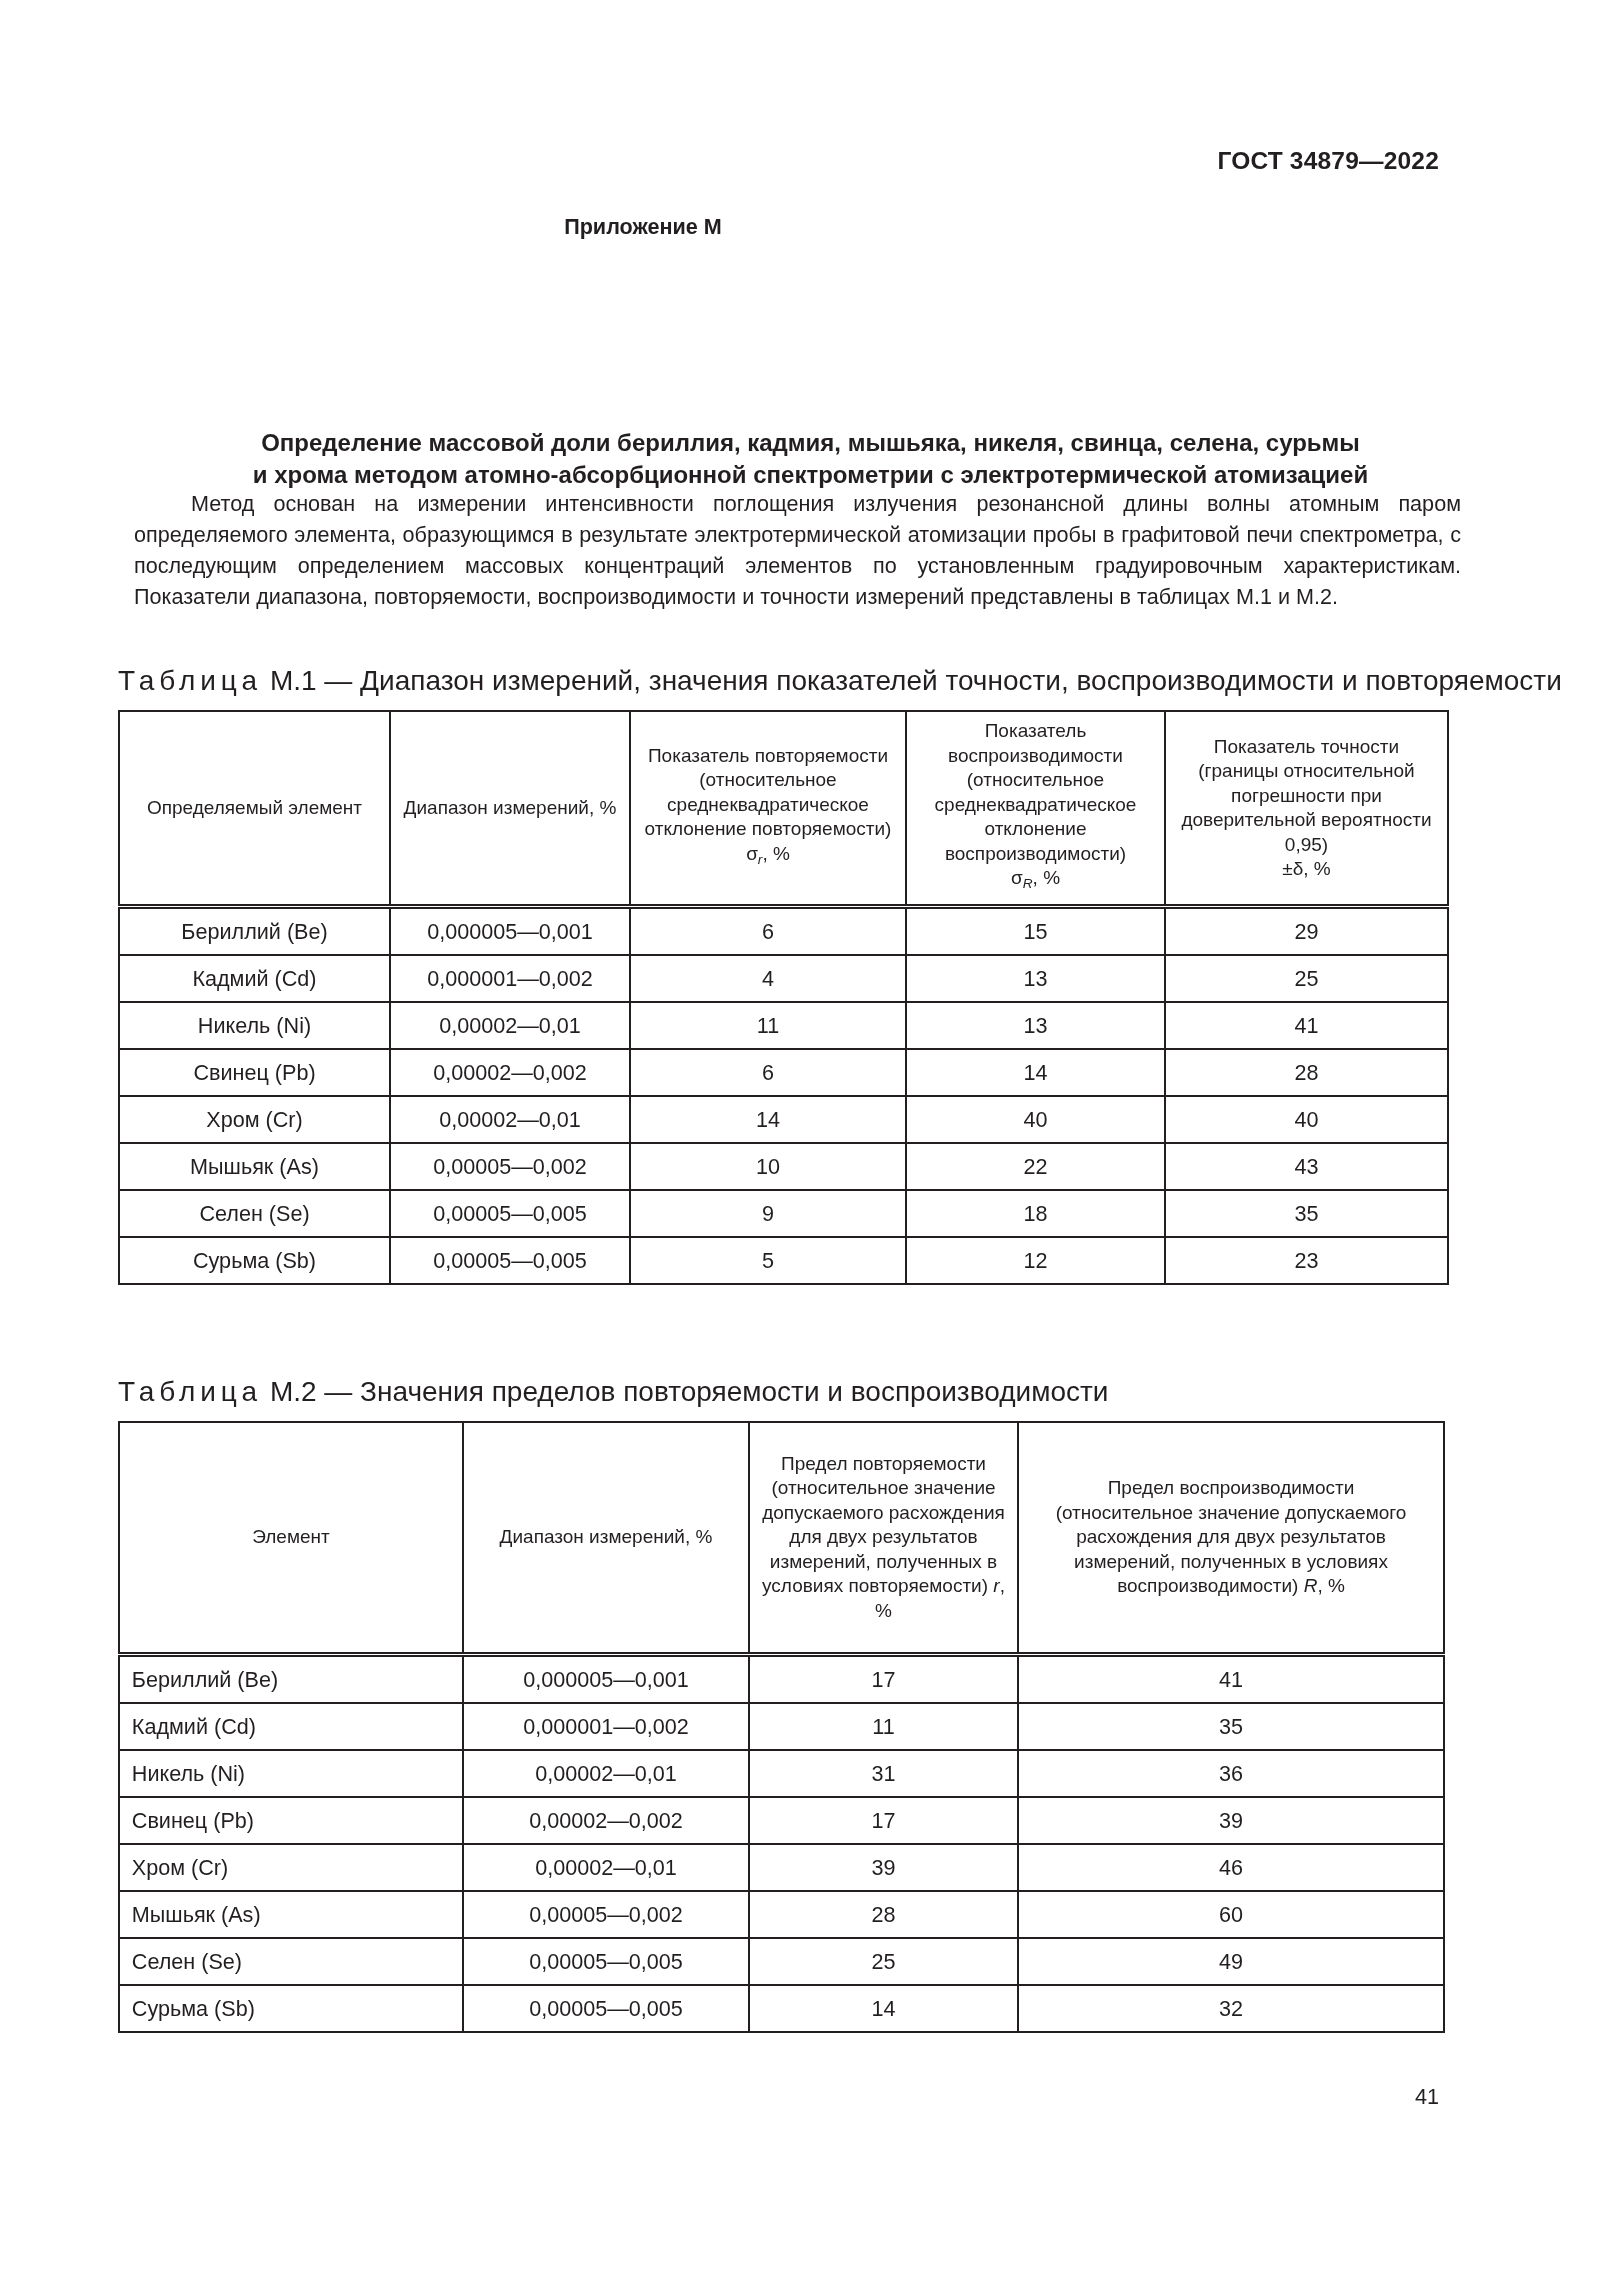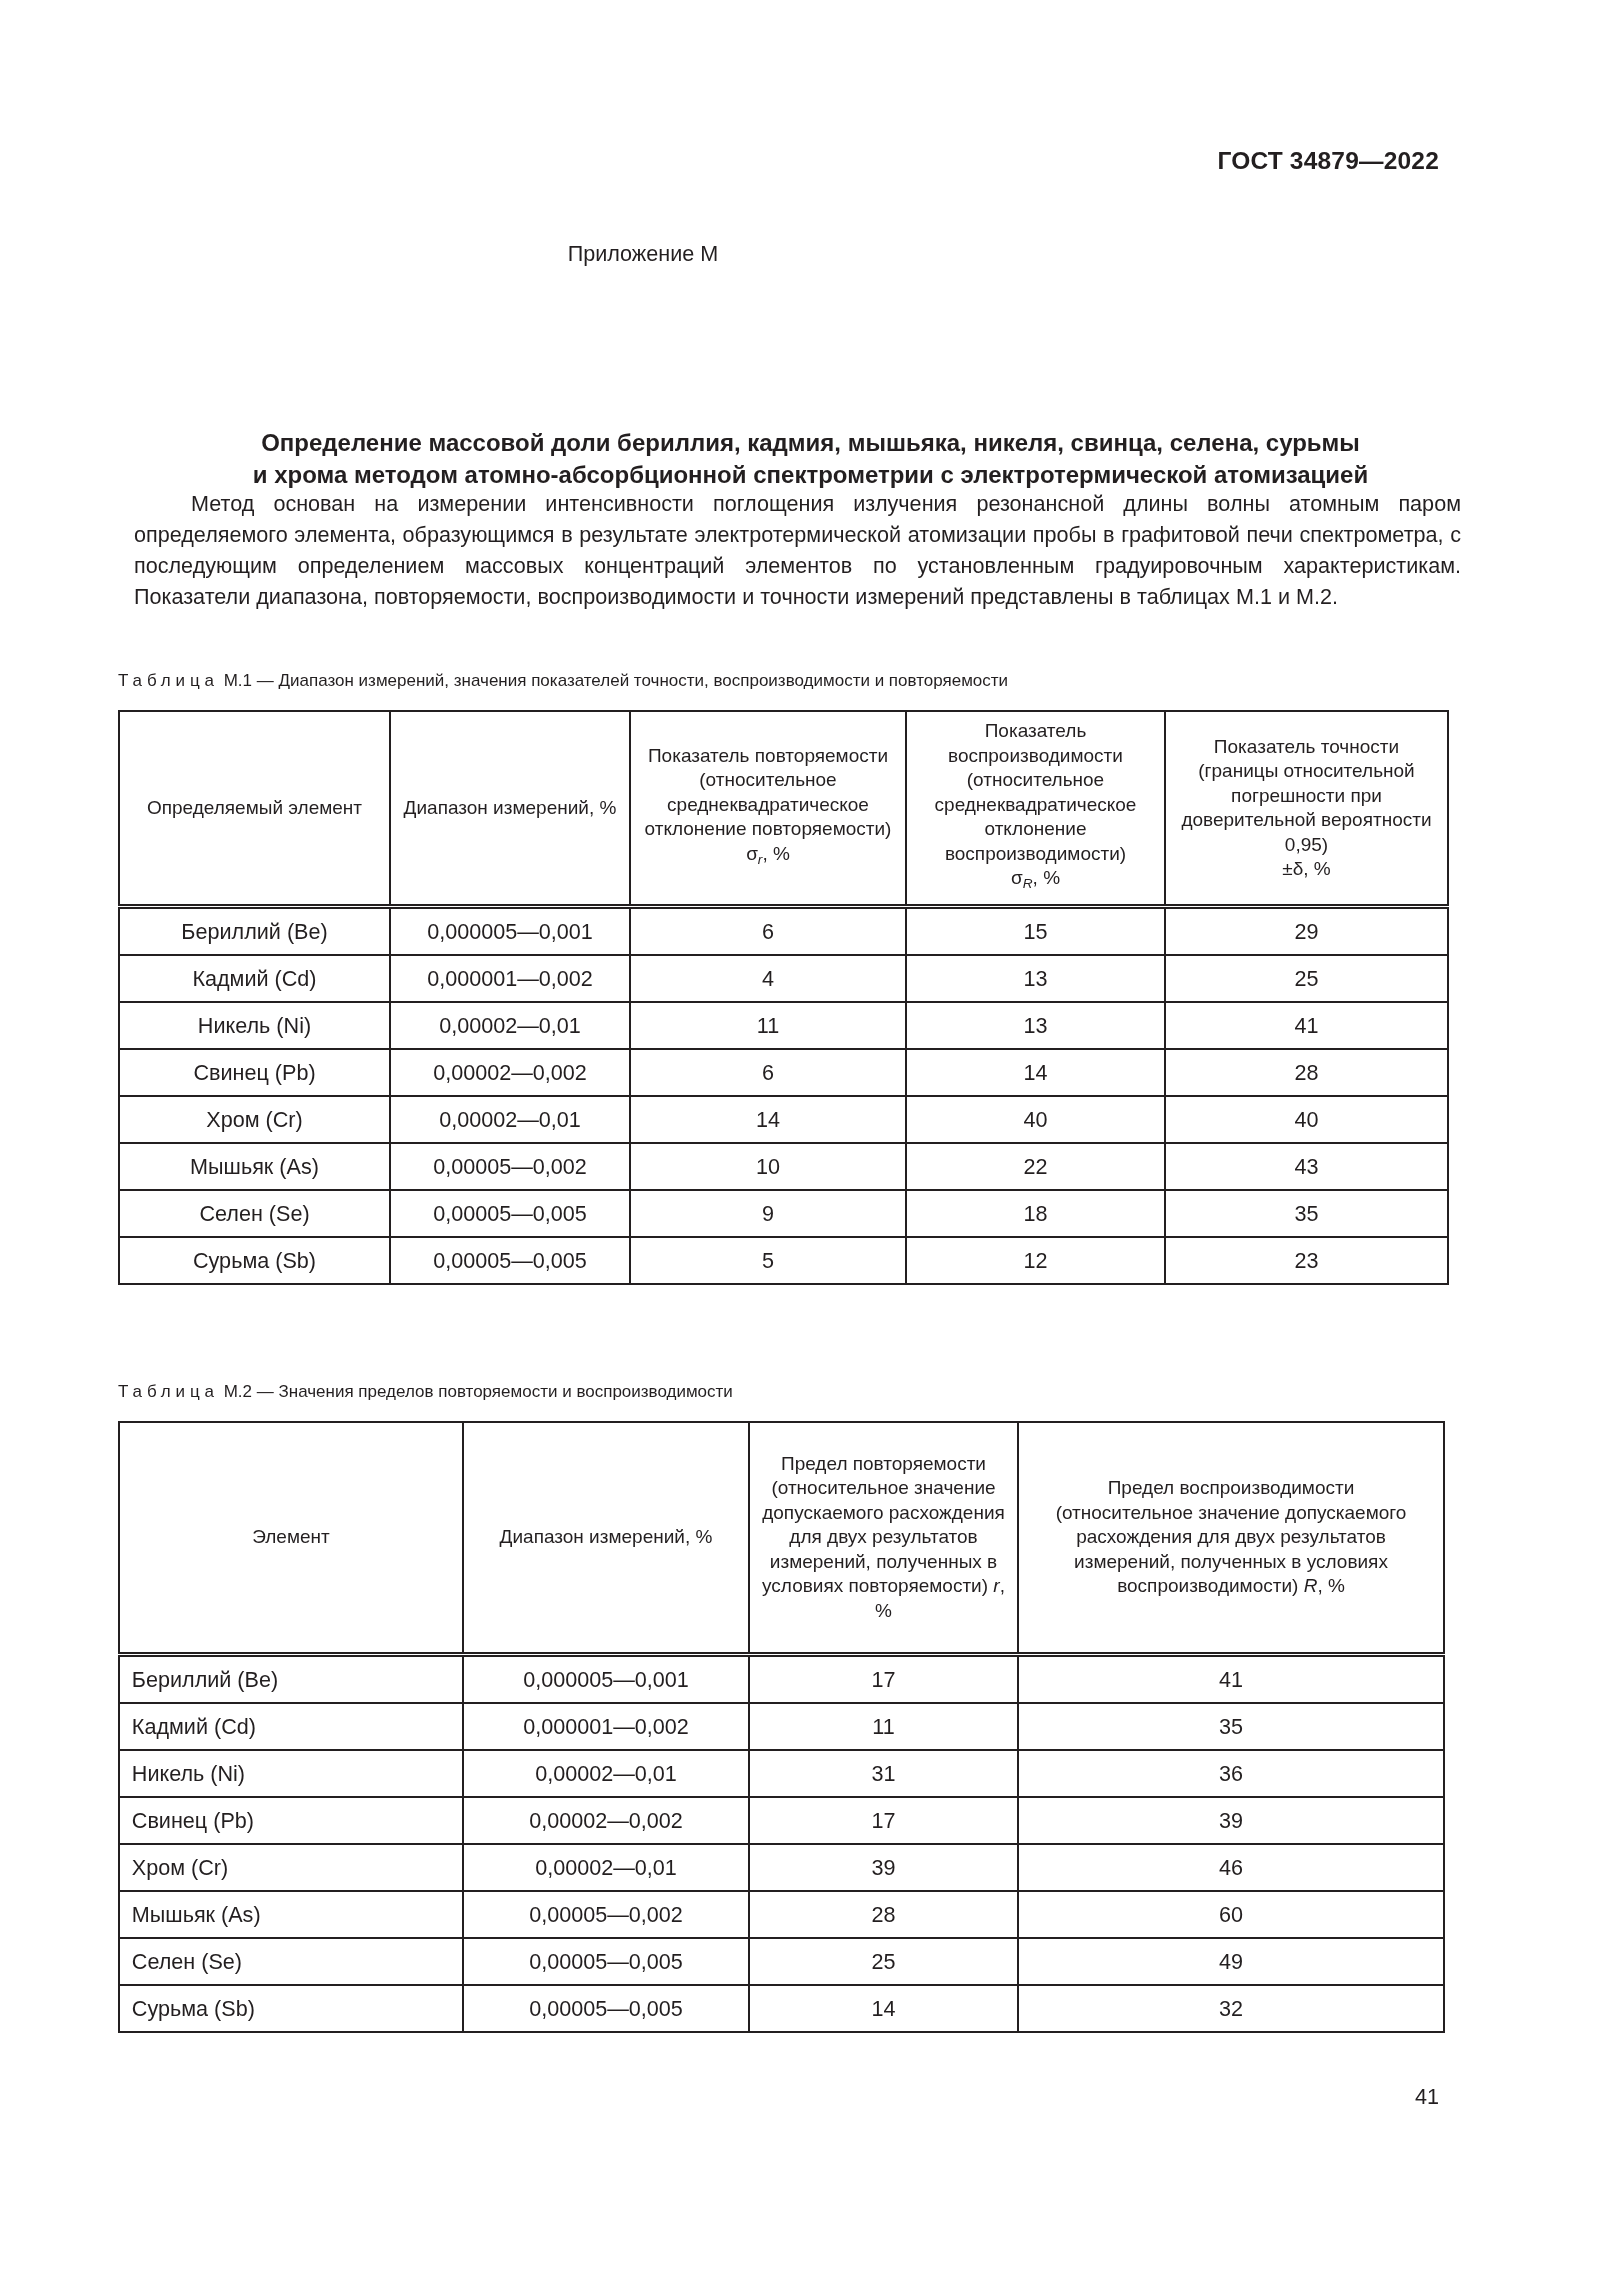--- a/index.html
+++ b/index.html
@@ -5,34 +5,34 @@
   html, body { margin: 0; padding: 0; background: #ffffff; }
   body {
     width: 1621px; height: 2293px; position: relative; overflow: hidden;
     font-family: "Liberation Sans", sans-serif; color: #231f20;
   }
   .gost-header {
     position: absolute; top: 147px; right: 182px;
     font-size: 24.5px; font-weight: bold; letter-spacing: 0.2px;
   }
   .annex {
-    position: absolute; top: 238px; left: 0; width: 1286px; text-align: center;
-    font-size: 21.6px; font-weight: normal; line-height: 31px;
+    position: absolute; top: 211px; left: 0; width: 1286px; text-align: center;
+    font-size: 21.6px; font-weight: bold; line-height: 31px;
   }
   .title {
     position: absolute; top: 395px; left: 147px; width: 1327px; text-align: center;
     font-size: 24px; font-weight: bold; line-height: 32px; margin-top: 32px;
   }
   .intro {
     position: absolute; top: 488px; left: 134px; width: 1327px;
     font-size: 21.6px; line-height: 31px; text-align: justify;
     text-indent: 57px;
   }
   .caption {
-    position: absolute; left: 118px; font-size: 17px; line-height: 27.4px; white-space: nowrap;
+    position: absolute; left: 118px; font-size: 28px; line-height: 27.4px; white-space: nowrap;
   }
   .caption .spaced { letter-spacing: 4.9px; }
   table.doc {
     position: absolute; border-collapse: collapse; table-layout: fixed;
     font-size: 21.6px;
   }
   table.doc td, table.doc th {
     border: 2px solid #231f20; text-align: center; vertical-align: middle;
     padding: 0 5.9px; font-weight: normal;
   }

